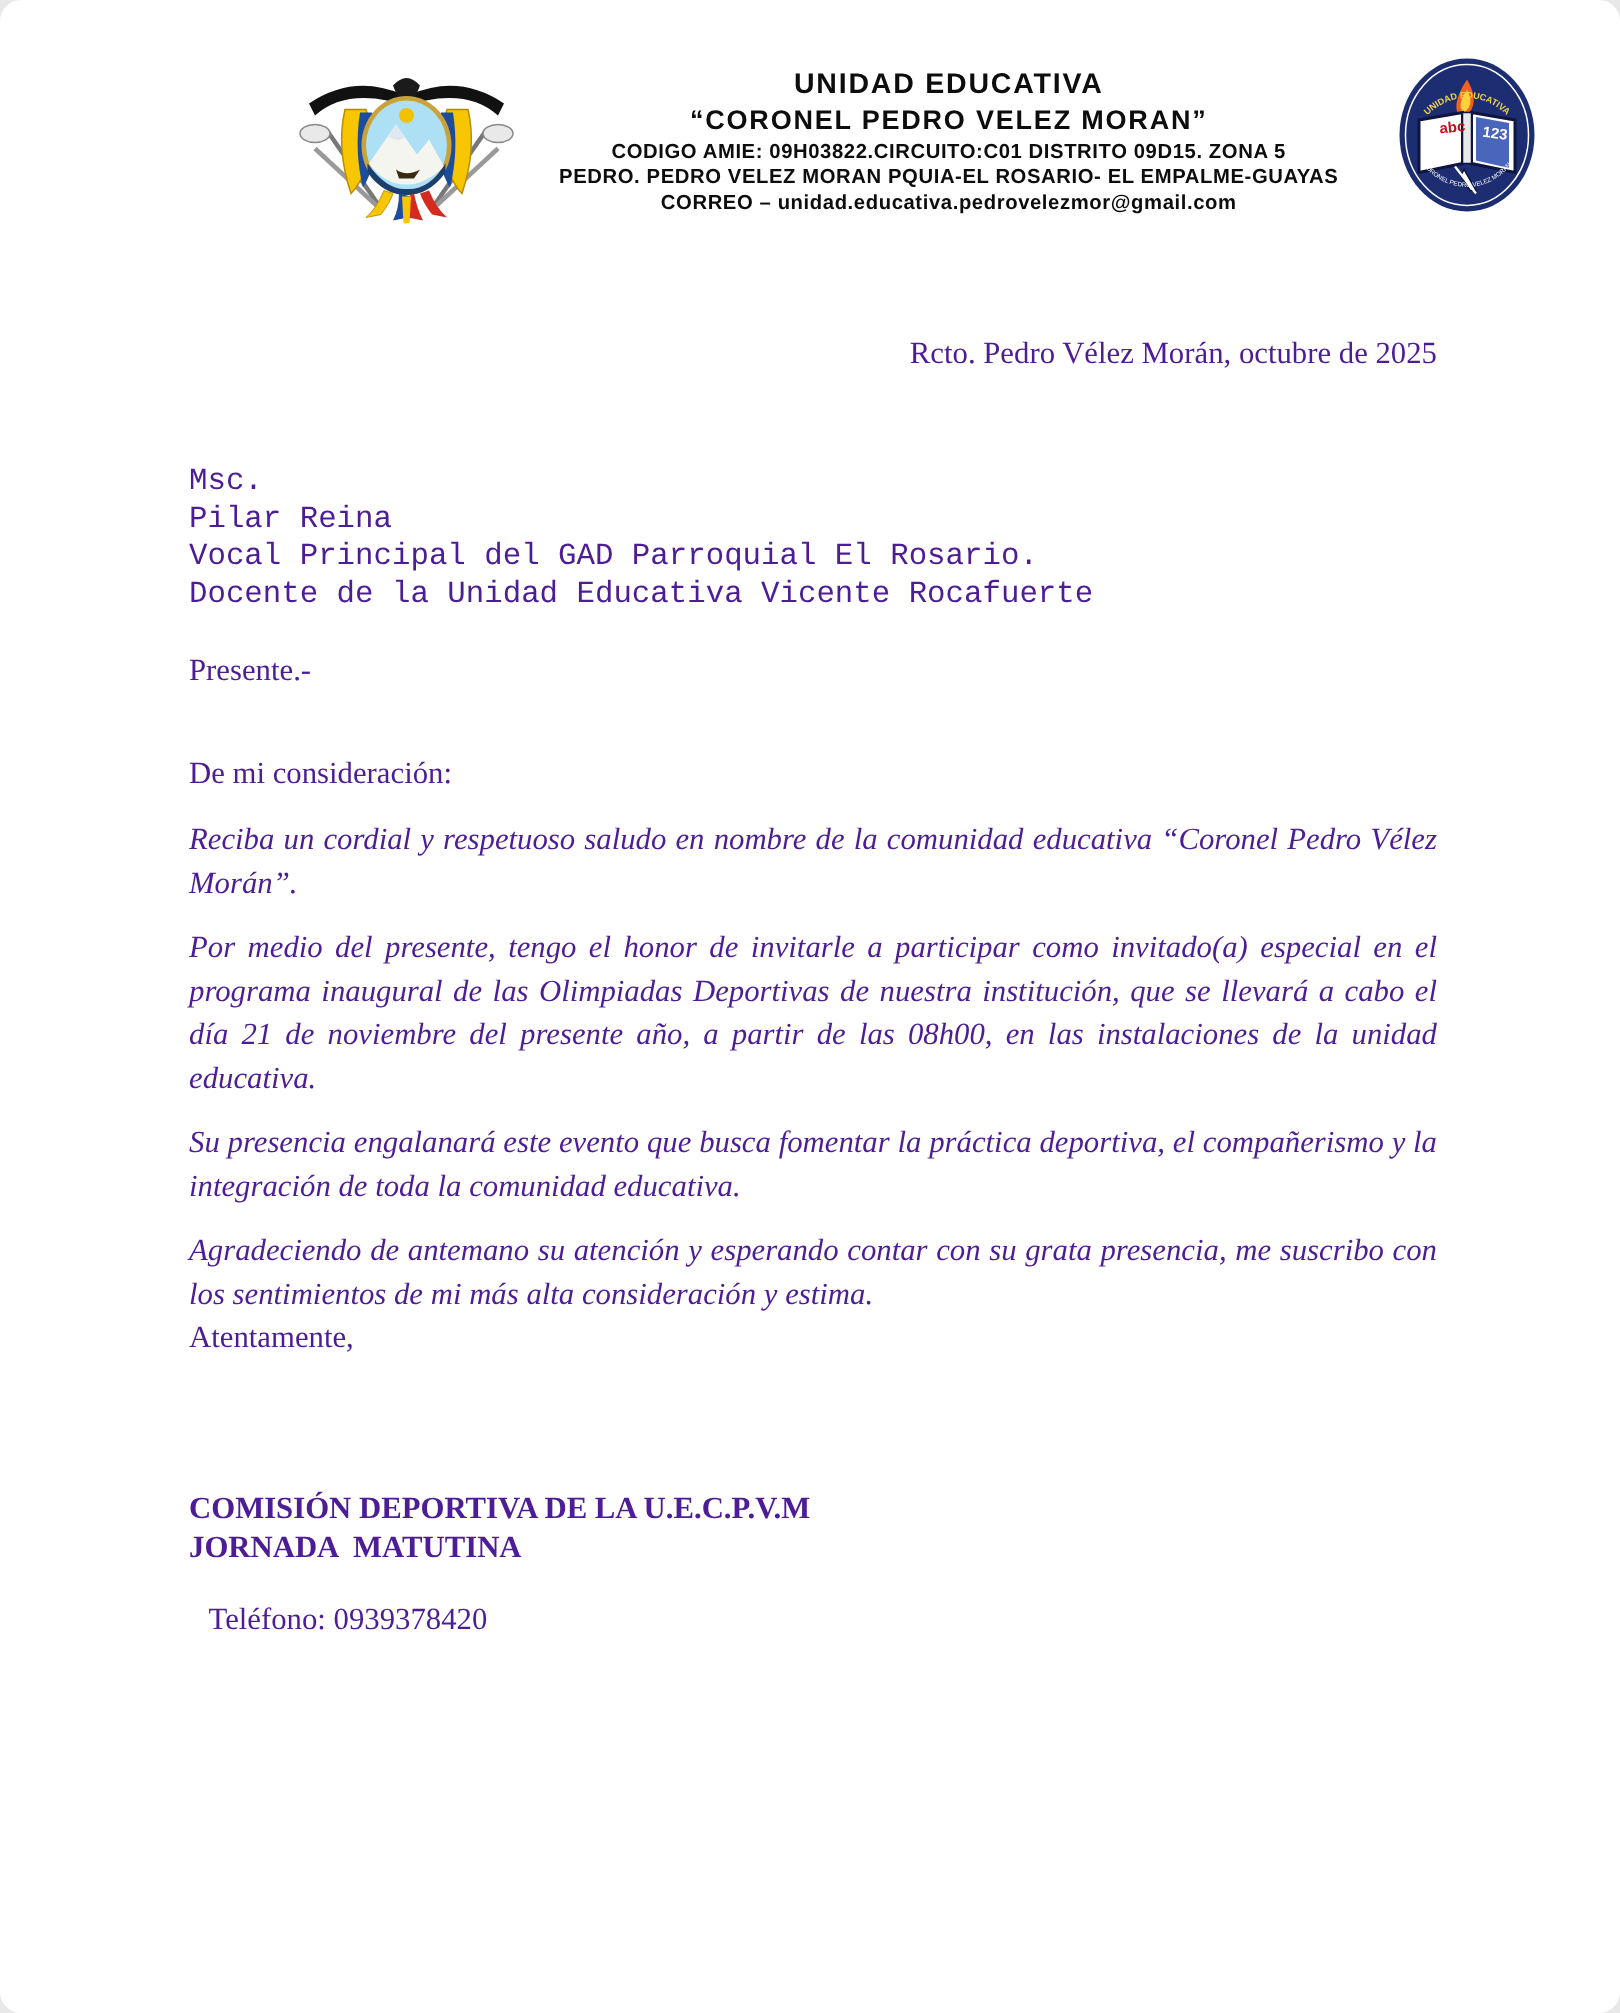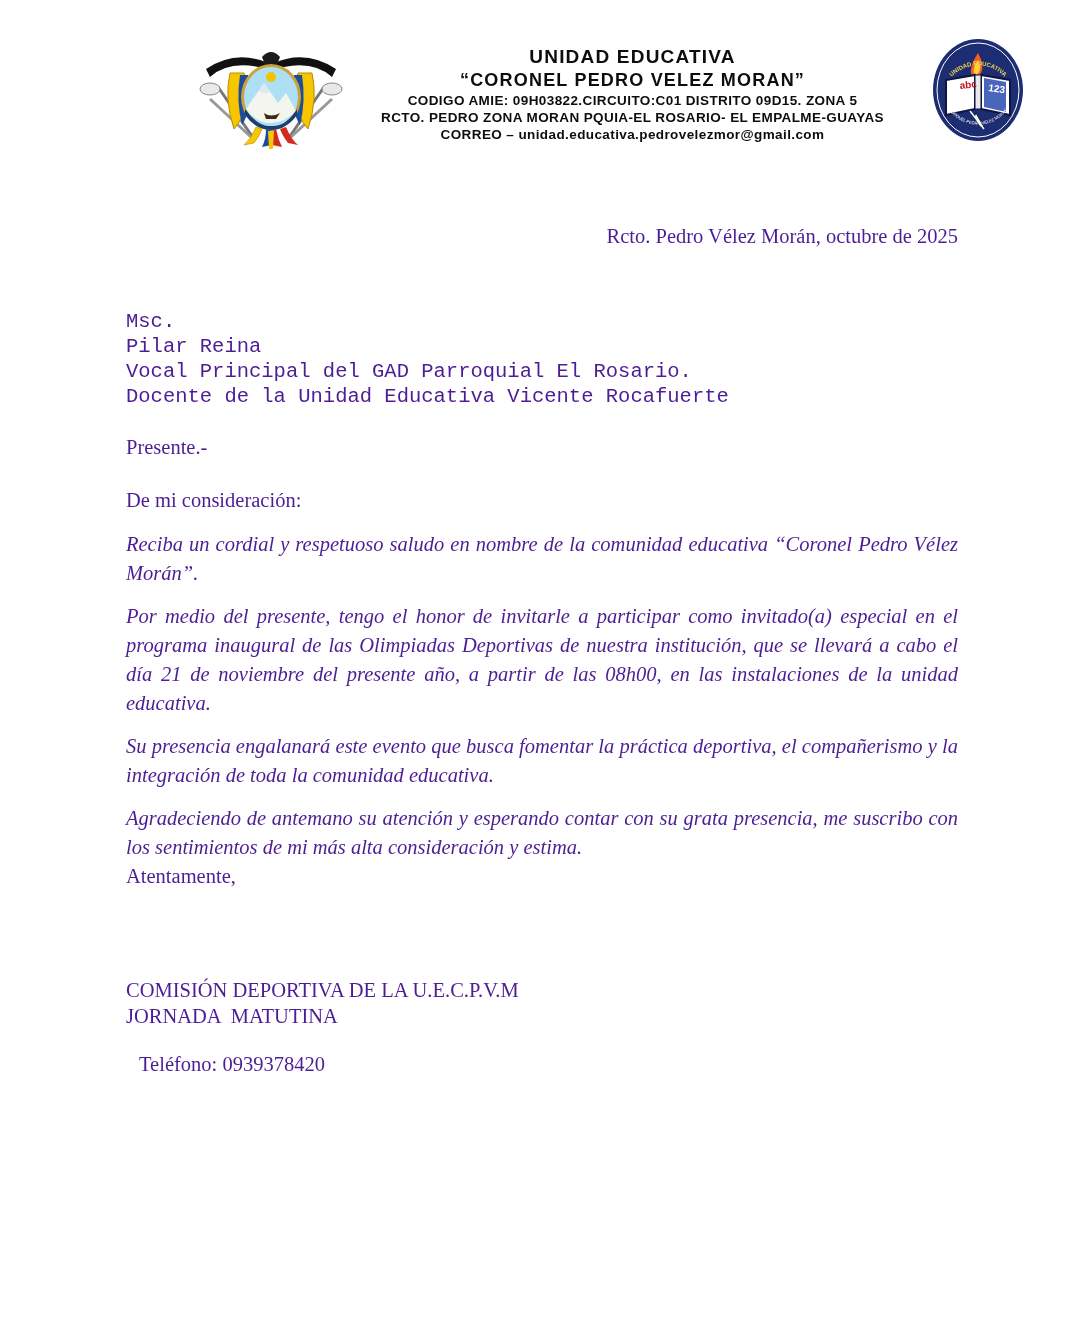--- a/index.html
+++ b/index.html
@@ -6,20 +6,21 @@
   html, body { background: #e8e8e8; }
   .page {
     position: relative;
     width: 1080px;
     height: 1342px;
     margin: 0 auto;
     background: #ffffff;
     color: #1a1a1a;
     overflow: hidden;
     font-family: "Liberation Serif", serif;
+    border-radius: 14px;
   }
 
   
   .letterhead {
     position: absolute;
     top: 35px; left: 0; right: 0;
     height: 120px;
   }
   .coat-of-arms {
     position: absolute;
@@ -53,30 +54,30 @@
     font-size: 20.5px;
     line-height: 29px;
     color: #4c1d95;
   }
   .date-line {
     text-align: right;
     margin-bottom: 58px;
   }
   .recipient-line { line-height: 25px; font-family: Liberation Mono, monospace; }
   .presente { margin-top: 24px; }
-  .salutation { margin-top: 24px; }
+  .salutation { margin-top: 40px; }
   .para {
     margin-top: 14px;
     text-align: justify;
     font-style: italic;
   }
   .para-first { margin-top: 15px; }
   .closing { }
   .signature-block { margin-top: 86px; line-height: 26px; }
-  .sig-line { white-space: pre-wrap; }
+  .sig-line { white-space: pre-wrap; font-weight: bold; }
   .phone-line { margin-top: 21px; margin-left: 13px; }
 </style>
 </head>
 <body>
 
 <div class="page">
 
   <div class="letterhead">
 
     <div class="coat-of-arms">
@@ -119,21 +120,21 @@
         <path d="M70 92 Q70 102 66 110 L76 108 L78 94 Z" fill="#1b4c9e"></path>
         <path d="M80 92 Q82 102 86 110 L76 108 L76 94 Z" fill="#d52b1e"></path>
         <path d="M72 94 L78 94 L77 112 L73 112 Z" fill="#f7c600"></path>
       </svg>
     </div>
 
     <div class="head-text">
       <div class="head-line1">UNIDAD EDUCATIVA</div>
       <div class="head-line2">“CORONEL PEDRO VELEZ MORAN”</div>
       <div class="head-small">CODIGO AMIE: 09H03822.CIRCUITO:C01 DISTRITO 09D15. ZONA 5</div>
-      <div class="head-small">RCTO. PEDRO ZONA MORAN PQUIA-EL ROSARIO- EL EMPALME-GUAYAS</div>
+      <div class="head-small">PEDRO. PEDRO VELEZ MORAN PQUIA-EL ROSARIO- EL EMPALME-GUAYAS</div>
       <div class="head-small">CORREO – unidad.educativa.pedrovelezmor@gmail.com</div>
     </div>
 
     <div class="school-emblem">
       <svg viewBox="0 0 120 110" width="120" height="110" aria-hidden="true">
         <defs>
           <path id="arcTop" d="M22 62 A 40 46 0 0 1 98 62" fill="none"></path>
           <path id="arcBottom" d="M22 58 A 40 46 0 0 0 98 58" fill="none"></path>
         </defs>
         <ellipse cx="60" cy="55" rx="45" ry="51" fill="#1c2d72"></ellipse>

